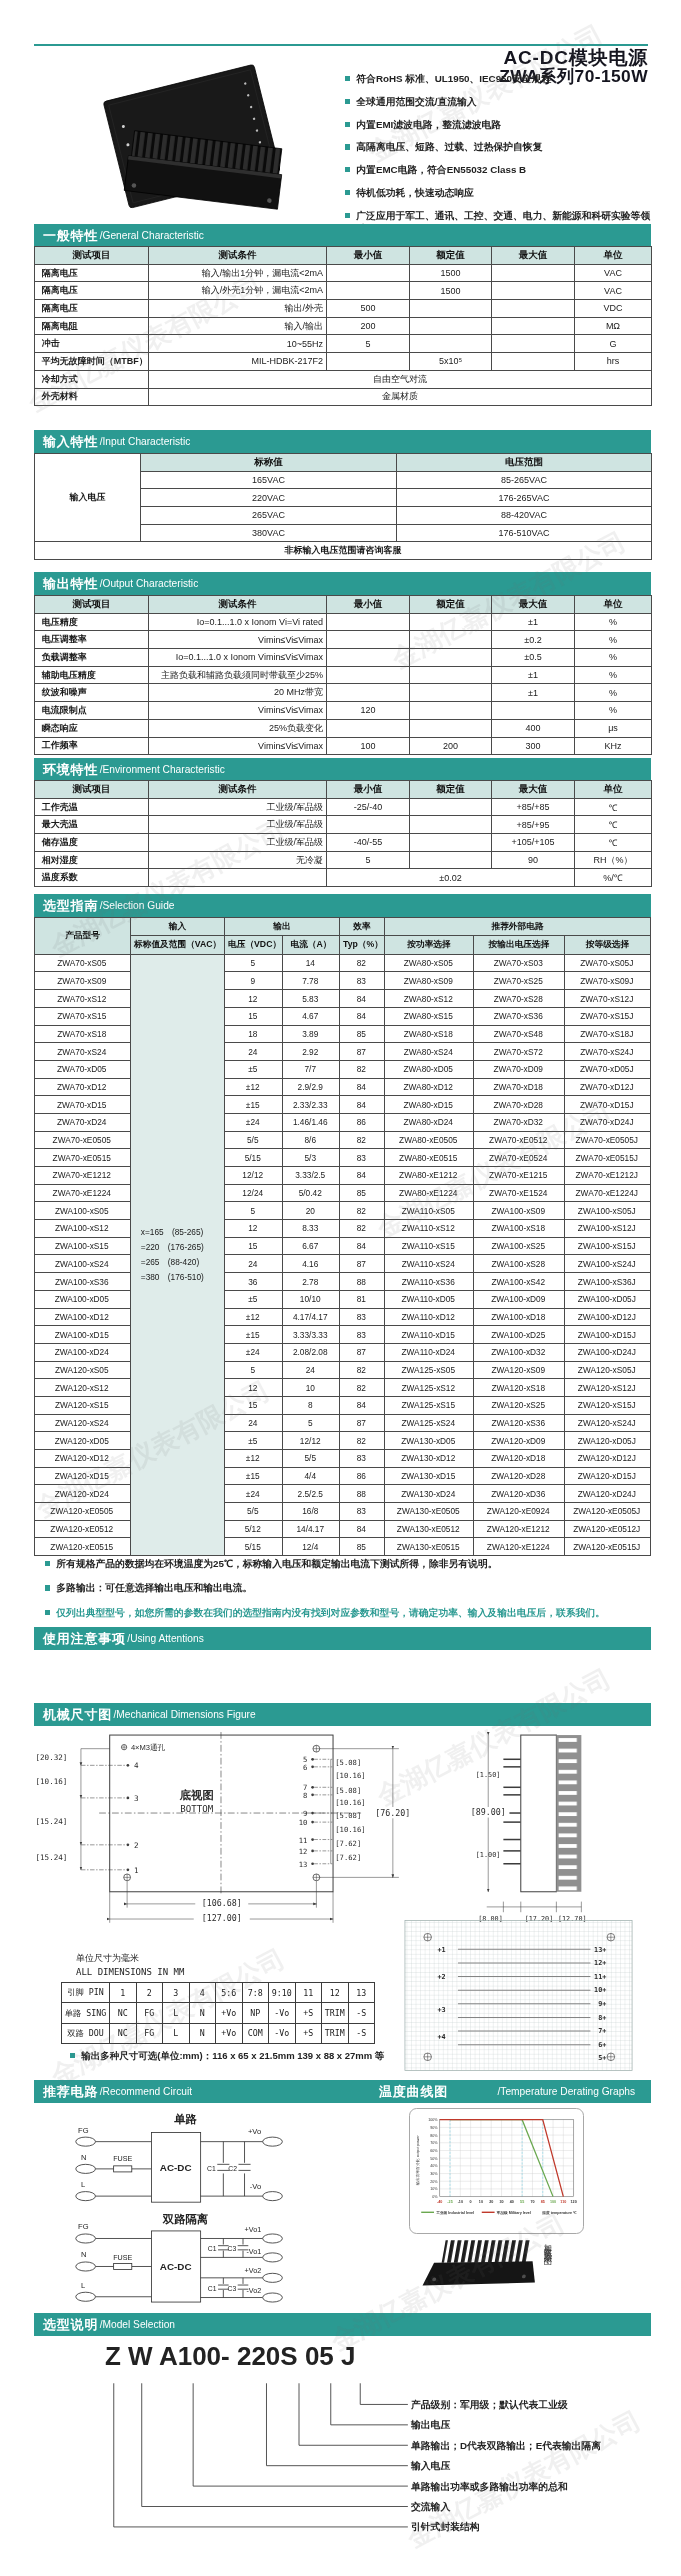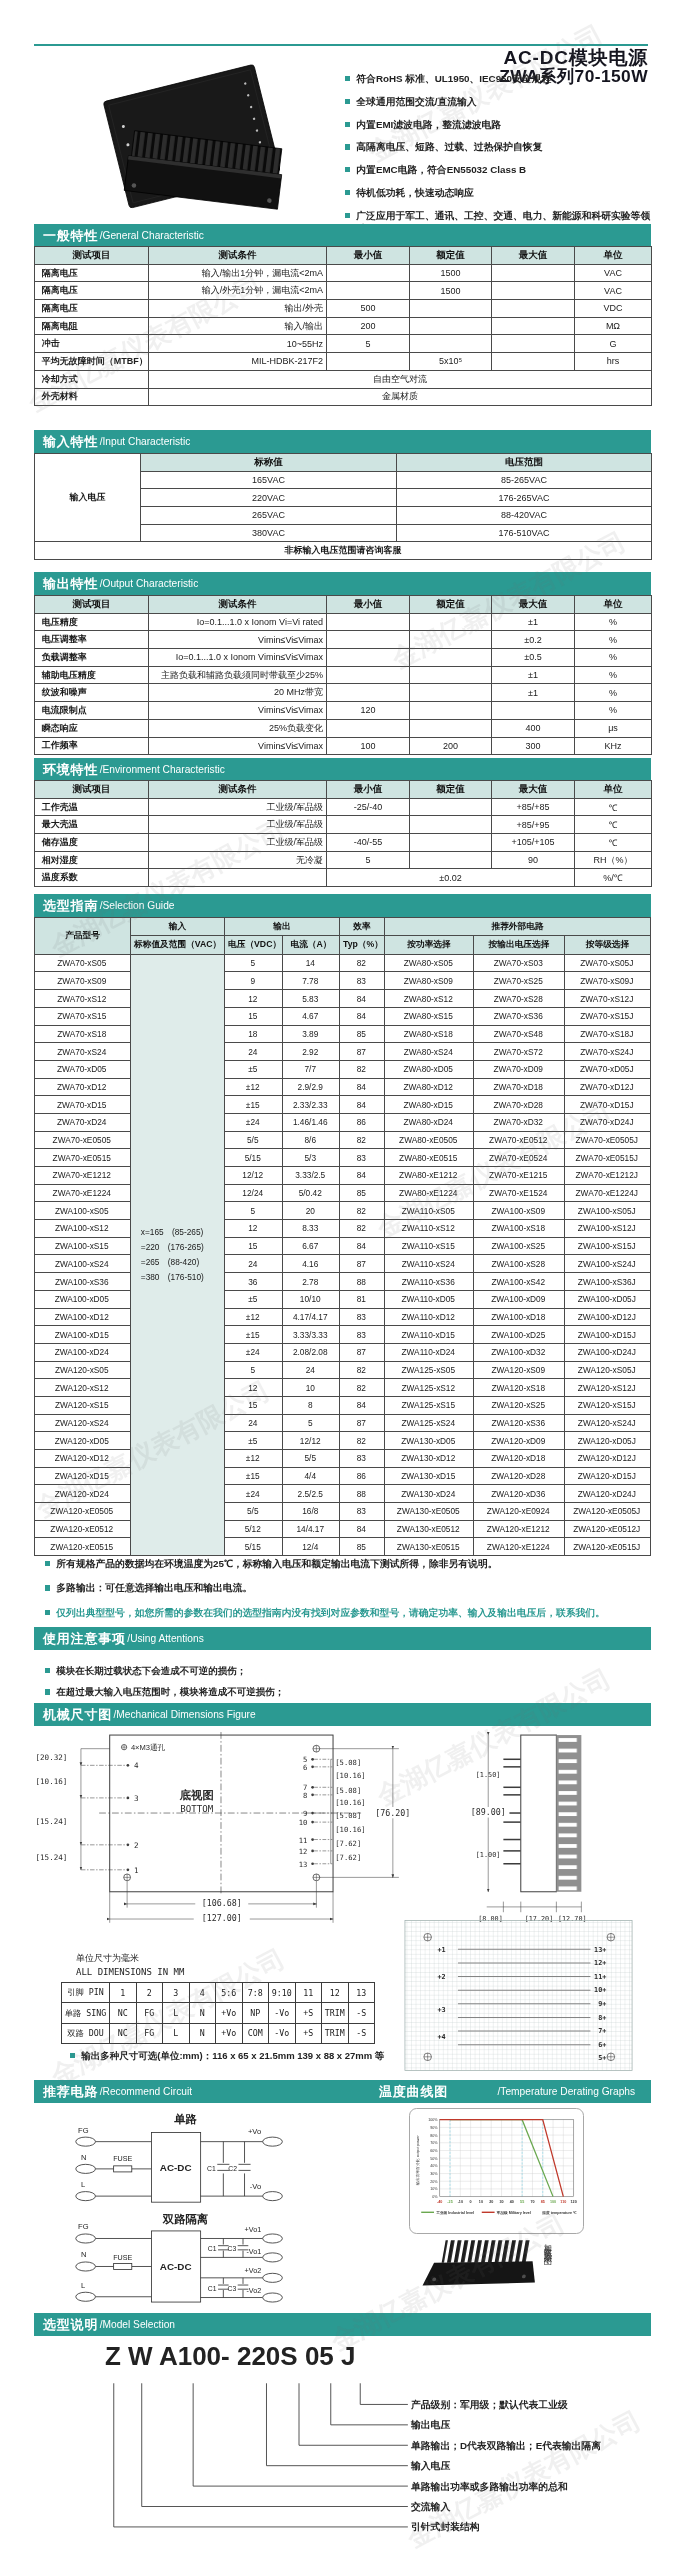--- a/index.html
+++ b/index.html
@@ -766,30 +766,20 @@
       <div class="note-item accent">
         <span class="bullet"></span>
         <span class="ntext">仅列出典型型号，如您所需的参数在我们的选型指南内没有找到对应参数和型号，请确定功率、输入及输出电压后，联系我们。</span>
       </div>
     </div>
 
   <div class="secbar" style="top:1627px">
     <span class="zh">使用注意事项</span>
     <span class="en">/Using Attentions</span>
   </div>
-  <div class="att" style="position:absolute;left:45px;top:1665px;width:591px;z-index:2">
-      <div class="note-item">
-        <span class="bullet"></span>
-        <span class="ntext">模块在长期过载状态下会造成不可逆的损伤；</span>
-      </div>
-      <div class="note-item">
-        <span class="bullet"></span>
-        <span class="ntext">在超过最大输入电压范围时，模块将造成不可逆损伤；</span>
-      </div>
-    </div>
 
   <div class="secbar" style="top:1703px">
     <span class="zh">机械尺寸图</span>
     <span class="en">/Mechanical Dimensions Figure</span>
   </div>
 
   <svg class="mech" style="left:34px;top:1731px" width="617" height="345" viewBox="0 0 815 455">
     <defs>
       <pattern id="gridp" width="6" height="6" patternUnits="userSpaceOnUse">
         <path d="M6 0H0V6" fill="none" stroke="#c0cbca" stroke-width="0.7"></path>

